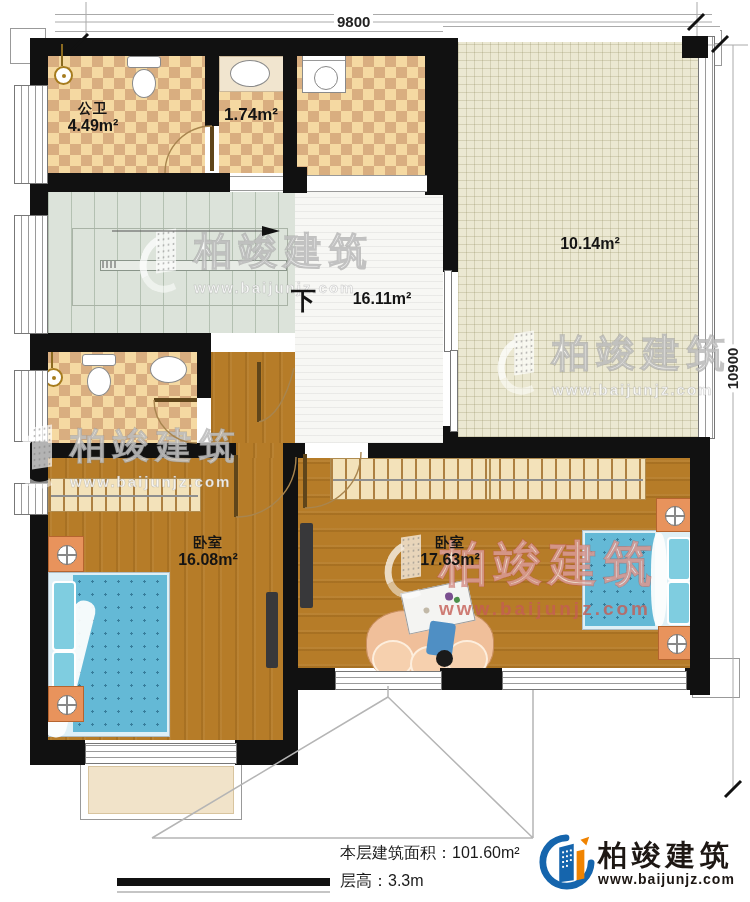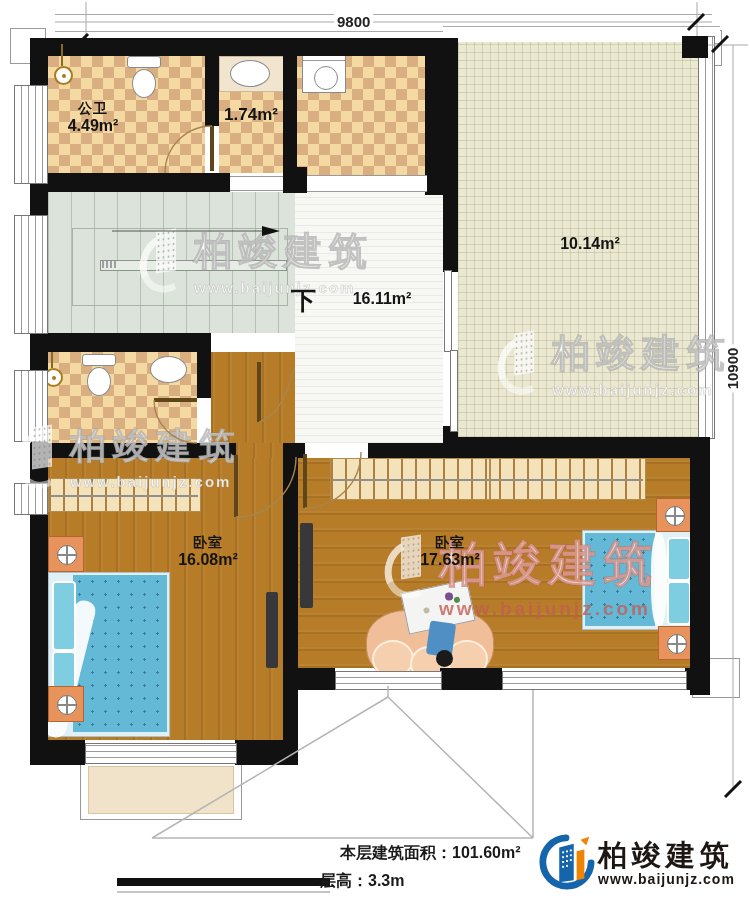--- a/index.html
+++ b/index.html
@@ -72,21 +72,21 @@
   .wm-logo .cres{position:absolute;left:0;top:8px;width:38px;height:46px;border:6px solid transparent;
       border-left:7px solid rgba(255,255,255,.85);border-bottom:7px solid rgba(255,255,255,.6);
       border-radius:50%;transform:rotate(18deg);}
   .wm-logo .bld{position:absolute;left:16px;top:4px;width:20px;height:42px;background:rgba(255,255,255,.8);
       transform:skewY(-8deg);background-image:radial-gradient(rgba(170,170,170,.9) 1px, transparent 1.2px);background-size:5px 6px;}
   
   .tb-title{position:absolute;left:117px;top:841px;z-index:50;display:flex;gap:16px;align-items:baseline;
             font-weight:bold;color:#222;font-size:33px;letter-spacing:2px;}
   .tb-underline{position:absolute;left:117px;top:878px;width:213px;height:8px;background:#111;z-index:50;}
   .tb-underline2{position:absolute;left:117px;top:891px;width:213px;height:2px;background:#c5c5c5;z-index:50;}
-  .tb-row{position:absolute;z-index:50;font-weight:bold;color:#1a1a1a;font-size:16px;white-space:nowrap;}
+  .tb-row{position:absolute;z-index:50;font-weight:normal;color:#1a1a1a;font-size:16px;white-space:nowrap;}
   .brand-name{position:absolute;left:598px;top:836px;z-index:50;font-weight:bold;font-size:29px;letter-spacing:5px;color:#1d1713;white-space:nowrap;}
   .brand-url{position:absolute;left:598px;top:871px;z-index:50;font-weight:bold;font-size:14px;letter-spacing:1px;color:#1d1713;white-space:nowrap;}
   svg.overlay{position:absolute;left:0;top:0;z-index:55;pointer-events:none;}
   .logo-svg{position:absolute;left:537px;top:831px;z-index:50;}
 </style>
 </head>
 <body>
 
 <div id="canvas">
 
@@ -329,21 +329,21 @@
     </g>
   </svg>
 
   <div class="tb-title">
   </div>
   <div class="tb-underline"></div>
   <div class="tb-underline2"></div>
   <div class="tb-row" style="left:340px;top:843px;">
     <span>本层建筑面积：</span><span>101.60m²</span>
   </div>
-  <div class="tb-row" style="left:320px;top:871px;">
+  <div class="tb-row" style="left:340px;top:871px;">
     <span>层高：</span><span>3.3m</span>
   </div>
 
   <svg class="logo-svg" width="58" height="62" viewBox="0 0 60 62">
     <path d="M30 6 A25 25 0 1 0 56 32" fill="none" stroke="#1565ad" stroke-width="7" stroke-linecap="round"></path>
     <polygon points="23,16 38,12 38,50 23,52" fill="#1565ad"></polygon>
     <g fill="#ffffff">
       <rect x="26" y="20" width="2" height="2"></rect>
         <rect x="30" y="19" width="2" height="2"></rect>
         <rect x="34" y="18" width="2" height="2"></rect>

